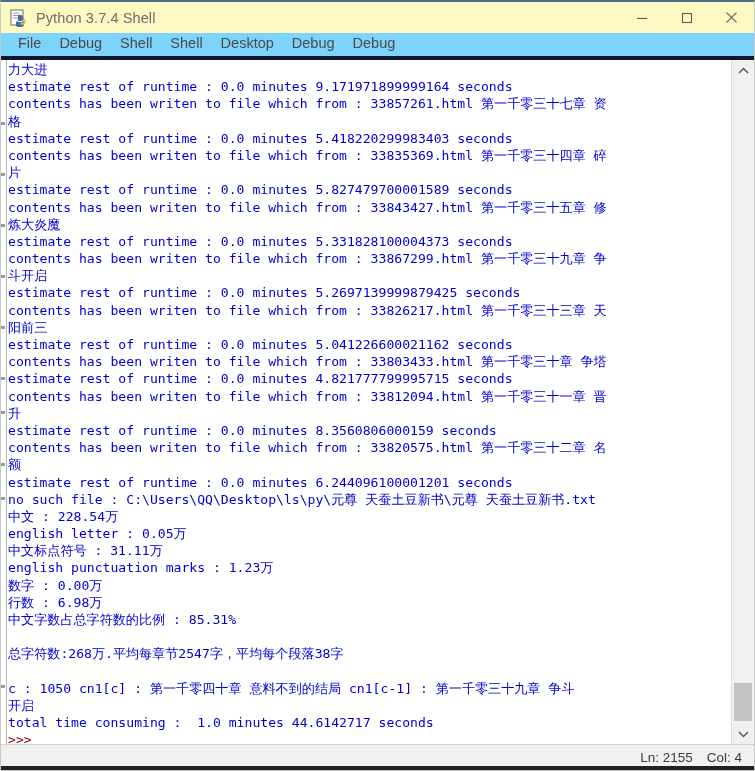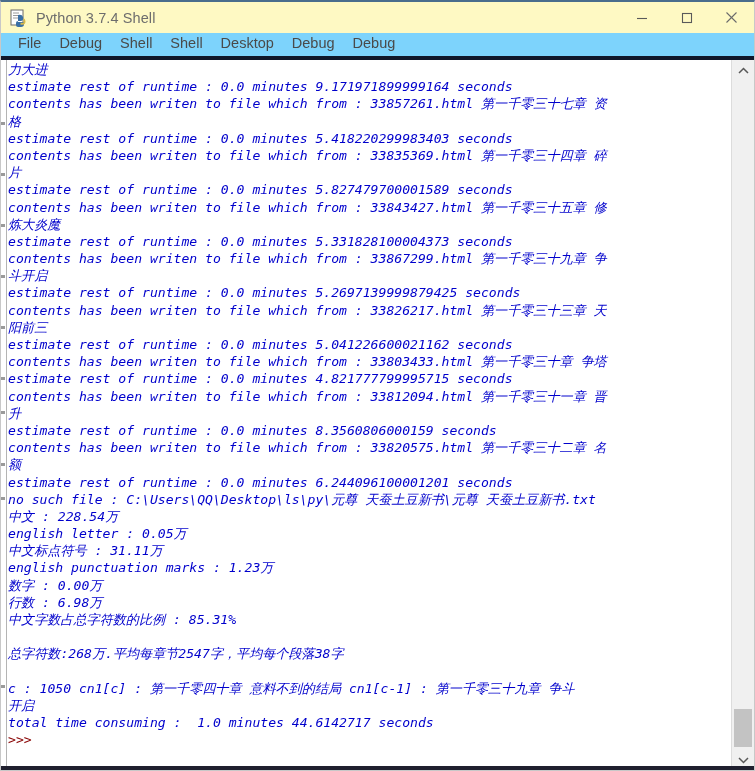--- a/index.html
+++ b/index.html
@@ -101,21 +101,20 @@
     width: 4px;
     height: 3px;
     background: #9a9a9a;
   }
   #console {
     flex: 1;
     position: relative;
     overflow: hidden;
     padding-left: 1px;
     background: #ffffff;
-    font-style: italic;
   }
   #console-lines {
     font-family: "DejaVu Sans Mono", "Liberation Mono", monospace;
     font-size: 13.1px;
     line-height: 17.2px;
     color: #0000cc;
     white-space: pre;
     padding-top: 1px;
     letter-spacing: 0px;
   }
@@ -256,15 +255,19 @@
         <div id="sb-thumb"></div>
       </div>
       <div class="sb-arrow">
         <svg width="11" height="8" viewBox="0 0 11 8">
             <polyline points="1,2 5.5,6.5 10,2" fill="none" stroke="#585858" stroke-width="1.5"></polyline>
           </svg>
       </div>
     </div>
   </div>
 
+  <div id="statusbar">
+    <div class="status-cell">Ln: 2155</div>
+    <div class="status-cell">Col: 4</div>
+  </div>
 
   <div id="taskbar-sliver"></div>
 </div>
 
 </body></html>

